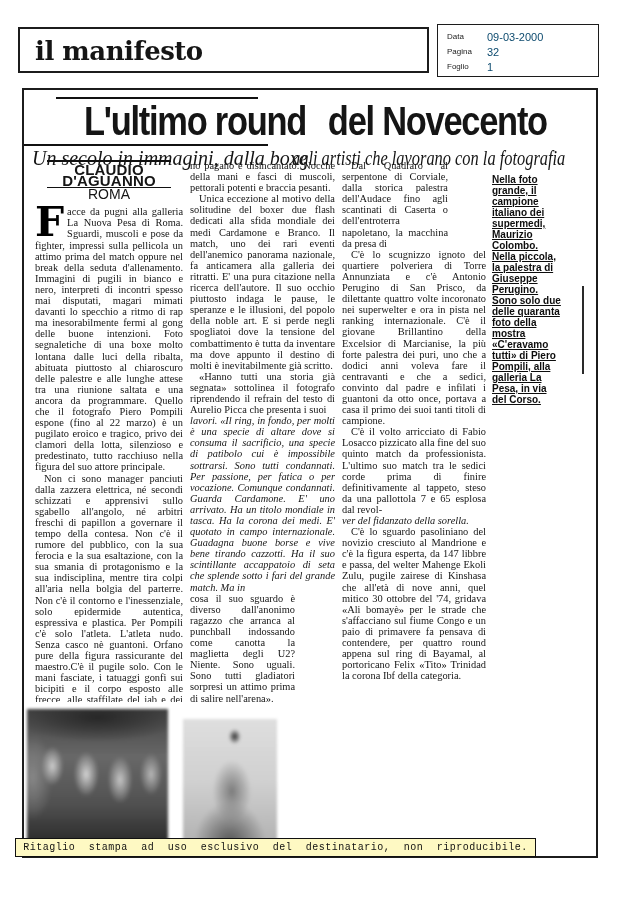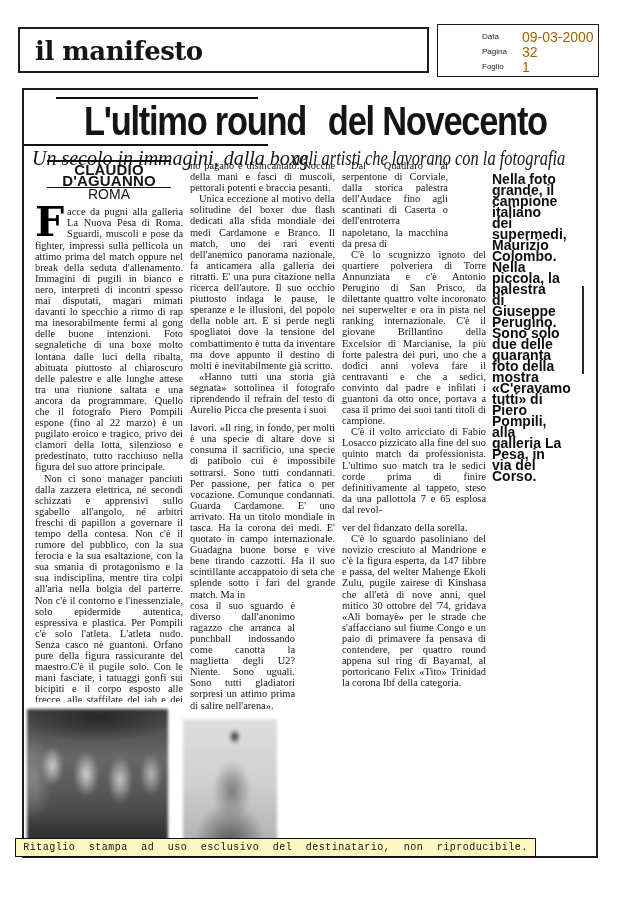--- a/index.html
+++ b/index.html
@@ -8,22 +8,22 @@
 
   
   #masthead-box{position:absolute;left:18px;top:27px;width:411px;height:46px;
     border:2px solid #1c1c1c;box-sizing:border-box;}
   #masthead-title{position:absolute;left:15px;top:7px;font-family:"DejaVu Serif",serif;
     font-weight:bold;font-size:26px;letter-spacing:-0.5px;}
 
   #meta-box{position:absolute;left:437px;top:24px;width:162px;height:53px;
     border:1.5px solid #1c1c1c;box-sizing:border-box;padding:4px 0 0 9px;}
   .meta-row{display:flex;align-items:center;height:15px;}
-  .meta-label{width:40px;font-family:"Liberation Sans",sans-serif;font-size:8px;color:#222;margin-left:35px;}
-  .meta-value{font-family:"Liberation Sans",sans-serif;font-size:14px;color:#a16207;}
+  .meta-label{width:40px;font-family:"Liberation Sans",sans-serif;font-size:8px;color:#222;}
+  .meta-value{font-family:"Liberation Sans",sans-serif;font-size:11px;color:#0c4a6e;}
 
   
   #article-box{position:absolute;left:22px;top:88px;width:576px;height:770px;
     border:2px solid #1c1c1c;box-sizing:border-box;background:#fff;}
 
   #headline-rule-top{position:absolute;left:32px;top:7px;width:202px;height:2px;background:#111;}
   #headline{position:absolute;left:60px;top:11px;display:flex;gap:26px;white-space:nowrap;
     font-family:"Liberation Sans",sans-serif;font-weight:bold;font-size:41px;line-height:1;
     letter-spacing:-1.5px;transform:scaleX(0.84);transform-origin:0 0;}
   #headline-rule-bottom{position:absolute;left:0;top:54px;width:244px;height:2px;background:#111;}
@@ -42,31 +42,31 @@
   #byline-location{font-family:Liberation Sans, sans-serif;font-size:14px;text-align:center;padding-top:1px;}
 
   
   .col{position:absolute;overflow:hidden;text-align:justify;
     font-size:10.4px;line-height:11.1px;}
   #col-1{left:11px;top:70px;width:148px;height:542px;}
   #col-2{left:166px;top:70px;width:145px;height:562px;}
   #col-3{left:318px;top:70px;width:144px;height:600px;}
   .col p{margin:0;}
   .col p.indent{text-indent:9px;}
-  .col p.gap-top{margin-top:7px;}
+  .col p.gap-top{font-style:italic;}
   .col p.narrow-right{margin-right:40px;}
   .col p.narrow-right-sm{margin-right:38px;}
 
   .drop-cap{float:left;font-family:"DejaVu Serif",serif;font-weight:bold;font-size:41px;
     line-height:32px;padding-right:3px;color:#000;}
 
   
   #sidebar-caption{position:absolute;left:468px;top:84px;width:70px;
-    font-family:"Liberation Sans",sans-serif;font-weight:bold;font-size:14px;line-height:11px;
-    text-align:left;color:#0d0d0d;}
+    font-family:"Liberation Sans",sans-serif;font-weight:bold;font-size:10px;line-height:11px;
+    text-align:left;color:#0d0d0d;text-decoration:underline;}
 
   #margin-mark{position:absolute;left:558px;top:196px;width:2px;height:88px;background:#2a2a2a;}
 
   
   .photo{position:absolute;filter:blur(1.5px) grayscale(1) contrast(1.05);}
   #photo-gym-group{left:3px;top:619px;width:141px;height:136px;
     background:
       radial-gradient(ellipse 16px 28px at 18% 42%, #cfc8be 0%, rgba(90,90,90,0) 70%),
       radial-gradient(ellipse 18px 32px at 42% 48%, #d5cec4 0%, rgba(90,90,90,0) 70%),
       radial-gradient(ellipse 18px 34px at 66% 52%, #c8c1b7 0%, rgba(90,90,90,0) 70%),

